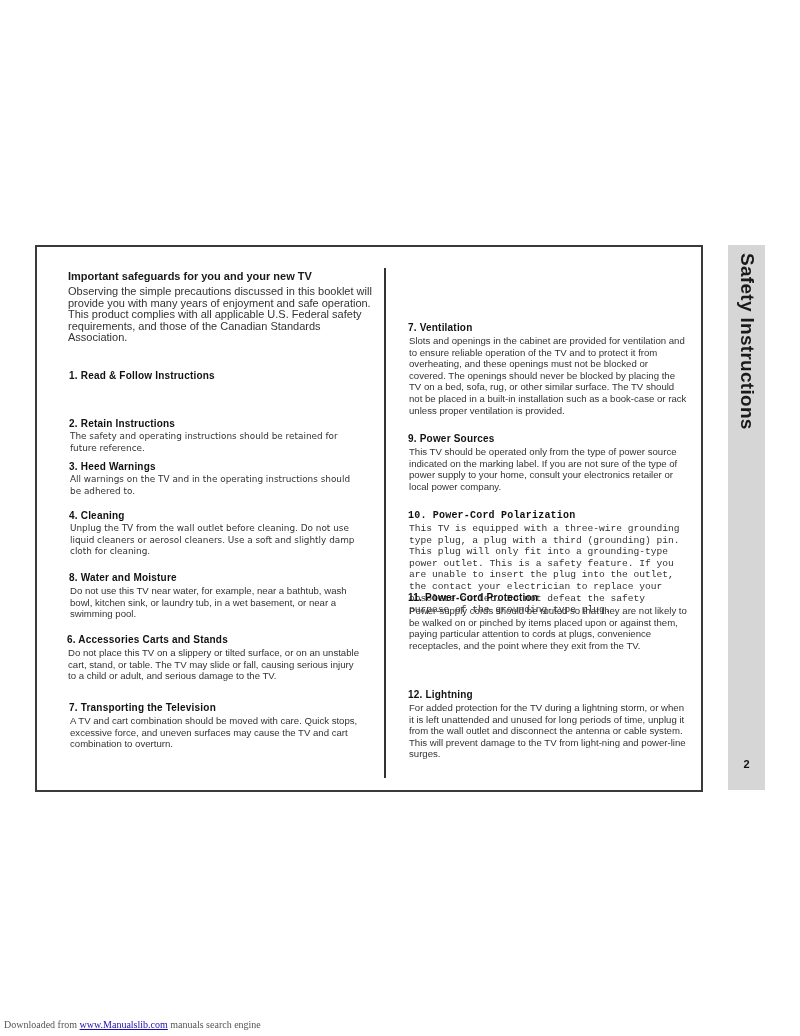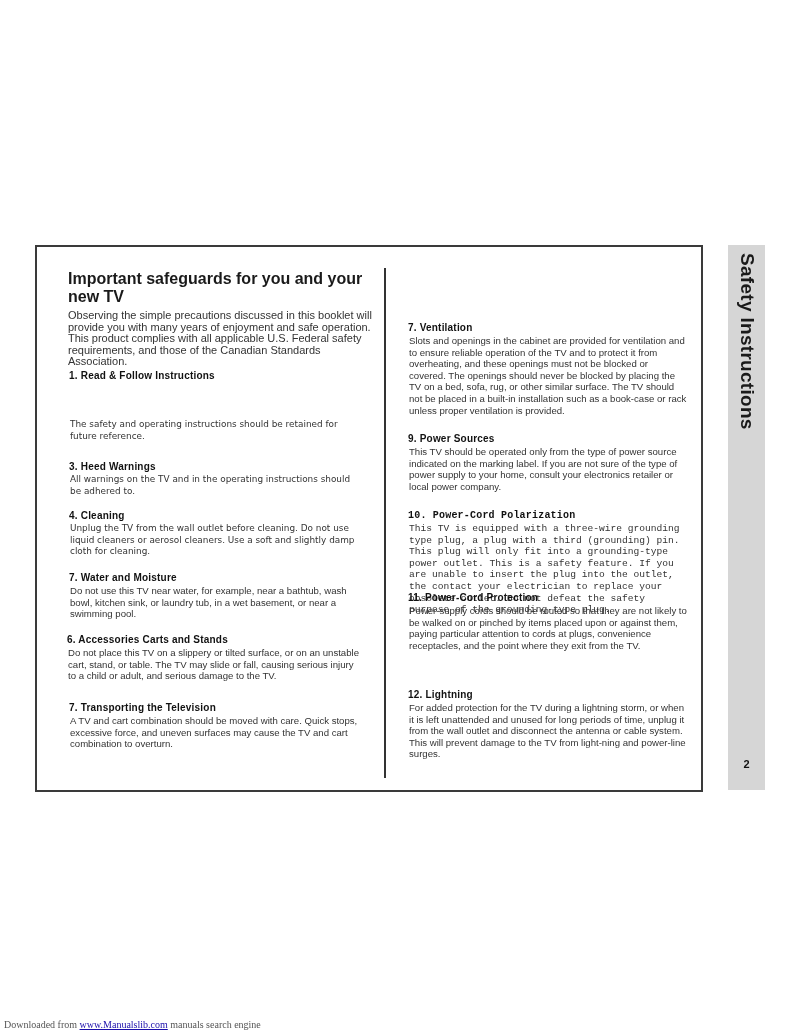--- a/index.html
+++ b/index.html
@@ -28,21 +28,21 @@
       letter-spacing: 0.3px;
     }
     .page-number {
       position: absolute; left: 728px; top: 758px; width: 37px; text-align: center;
       font-weight: bold; font-size: 11px; color: #111;
     }
     .intro {
       position: absolute; left: 68px; top: 270px; width: 310px;
     }
     .intro h1 {
-      margin: 0 0 4px 0; font-size: 16px; font-weight: bold; color: #1a1a1a;
+      margin: 0 0 4px 0; font-size: 11px; font-weight: bold; color: #1a1a1a;
     }
     .intro p {
       margin: 0; font-size: 11px; line-height: 11.6px; color: #333;
     }
     .section { position: absolute; }
     .section h2 {
       margin: 0; font-size: 10px; font-weight: bold; color: #111; line-height: 12px;
       letter-spacing: 0.2px;
     }
     .section p {
@@ -69,32 +69,33 @@
 
 <div class="intro">
   <h1>Important safeguards for you and your new TV</h1>
   <p>Observing the simple precautions discussed in this booklet will provide you with many years of enjoyment and safe operation. This product complies with all applicable U.S. Federal safety requirements, and those of the Canadian Standards Association.</p>
 </div>
 
 <div class="section left-col" style="top:370px;">
   <h2>1. Read  &amp; Follow Instructions</h2>
 </div>
 <div class="section left-col" style="top:418px;">
+  <h2>2. Retain Instructions</h2>
   <p class="serifish">The safety and operating instructions should be retained for future reference.</p>
 </div>
 <div class="section left-col" style="top:461px;">
   <h2>3. Heed Warnings</h2>
   <p class="serifish">All warnings on the TV and in the operating instructions should be adhered to.</p>
 </div>
 <div class="section left-col" style="top:510px;">
   <h2>4. Cleaning</h2>
   <p class="serifish">Unplug the TV from the wall outlet before cleaning. Do not use liquid cleaners or aerosol cleaners. Use a soft and slightly damp cloth for cleaning.</p>
 </div>
 <div class="section left-col" style="top:572px;">
-  <h2>7. Water and Moisture</h2>
+  <h2>8. Water and Moisture</h2>
   <p>Do not use this TV near water, for example, near a bathtub, wash bowl, kitchen sink, or laundry tub, in a wet basement, or near a swimming pool.</p>
 </div>
 <div class="section left-col" style="top:634px; left:67px; width:295px;">
   <h2>6. Accessories Carts and Stands</h2>
   <p>Do not place this TV on a slippery or tilted surface, or on an unstable cart, stand, or table. The TV may slide or fall, causing serious injury to a child or adult, and serious damage to the TV.</p>
 </div>
 <div class="section left-col" style="top:702px;">
   <h2>7. Transporting the Television</h2>
   <p>A TV and cart combination should be moved with care. Quick stops, excessive force, and uneven surfaces may cause the TV and cart combination to overturn.</p>
 </div>

